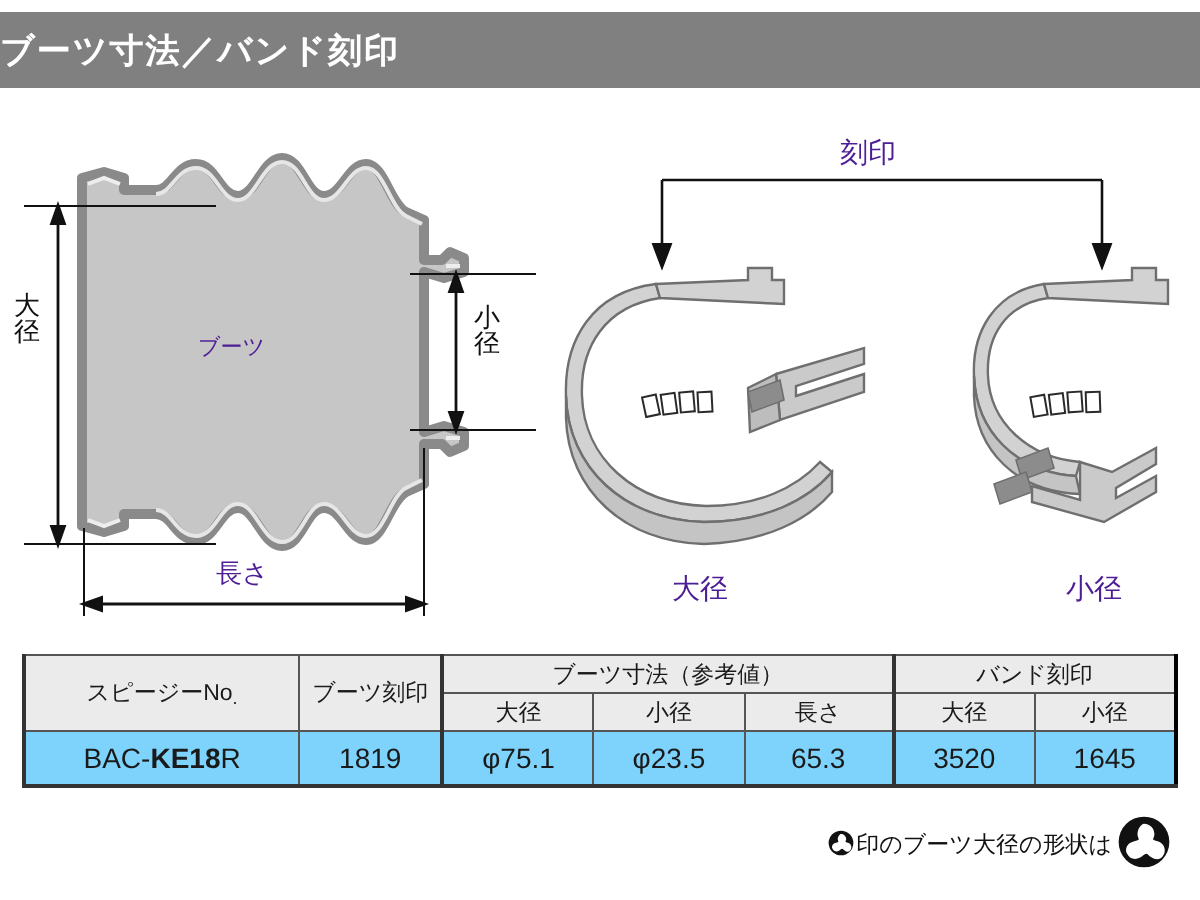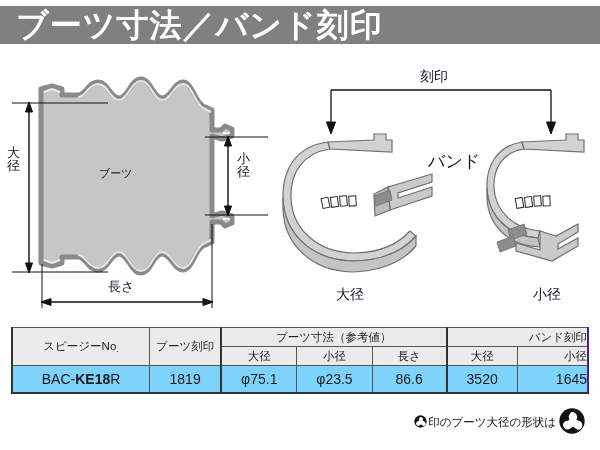--- a/index.html
+++ b/index.html
@@ -19,24 +19,24 @@
   #header-bar {
     position: absolute;
     left: 0; top: 6px;
     width: 600px; height: 38px;
     background: #808080;
     display: flex;
     align-items: center;
   }
   #header-title {
     color: #ffffff;
-    font-size: 32px;
+    font-size: 17px;
     font-weight: bold;
     letter-spacing: 1px;
-    padding-left: 16px;
+    padding-left: 0;
     line-height: 1;
     white-space: nowrap;
   }
 
   
   #figure-area {
     position: absolute;
     left: 0; top: 46px;
     width: 600px; height: 275px;
   }
@@ -47,21 +47,21 @@
     font-size: 13px;
     color: #111;
     line-height: 1.02;
     text-align: center;
     width: 15px;
     font-weight: normal;
   }
   .hlabel {
     position: absolute;
     font-size: 13px;
-    color: #0f172a;
+    color: #4c1d95;
     white-space: nowrap;
   }
 
   
   #spec-table {
     position: absolute;
     left: 11px; top: 327px;
     width: 578px;
     border-collapse: collapse;
     font-size: 11.5px;
@@ -78,21 +78,21 @@
   #spec-table thead td {
     background: #ebebeb;
     font-size: 11.5px;
   }
   #spec-table tbody td {
     background: #7dd3fc;
     height: 26px;
     font-size: 14px;
   }
   #spec-table .outer-left { border-left: 2px solid #333; margin-top: 24px; }
-  #spec-table .outer-right { border-right: 2px solid #4c1d95; text-align: right; }
+  #spec-table .outer-right { border-right: 2px solid #000000; }
   #spec-table .thick-l { border-left: 2px solid #333; }
   #spec-table tbody tr td { border-top: 1px solid #555; border-bottom: 2px solid #333; }
   .cell-sub { font-size: 9px; vertical-align: bottom; }
   .strong-mid { font-weight: bold; }
 
   
   #footnote {
     position: absolute;
     left: 0; top: 408px;
     width: 600px;
@@ -307,21 +307,20 @@
   <div class="vlabel" style="left:6px; top:100px;">
     <span>大径</span>
   </div>
   <div class="vlabel" style="left:236px; top:106px;">
     <span>小径</span>
   </div>
   <div class="hlabel" style="left:99px; top:120px; font-size:11px;">ブーツ</div>
   <div class="hlabel" style="left:108px; top:232px;">長さ</div>
 
   <div class="hlabel" style="left:420px; top:22px; font-size:14px;">刻印</div>
-  <div class="hlabel" style="left:428px; top:104px; font-size:17px;">バンド</div>
   <div class="hlabel" style="left:336px; top:240px; font-size:14px;">大径</div>
   <div class="hlabel" style="left:533px; top:240px; font-size:14px;">小径</div>
 </div>
 
 <table id="spec-table">
   <thead>
     <tr>
       <td class="outer-left" rowspan="2" style="width:150px;">
         <span>スピージーNo</span><span class="cell-sub">.</span>
       </td>
@@ -338,21 +337,21 @@
     </tr>
   </thead>
   <tbody>
     <tr>
       <td class="outer-left">
         <span>BAC-</span><span class="strong-mid">KE18</span><span>R</span>
       </td>
       <td>1819</td>
       <td class="thick-l">φ75.1</td>
       <td>φ23.5</td>
-      <td>86.6</td>
+      <td>65.3</td>
       <td class="thick-l">3520</td>
       <td class="outer-right">1645</td>
     </tr>
   </tbody>
 </table>
 
 <div id="footnote">
   <span class="trefoil-small">
     <svg width="13" height="13" viewBox="0 0 40 40">
       <circle cx="20" cy="20" r="19" fill="#111"></circle>

